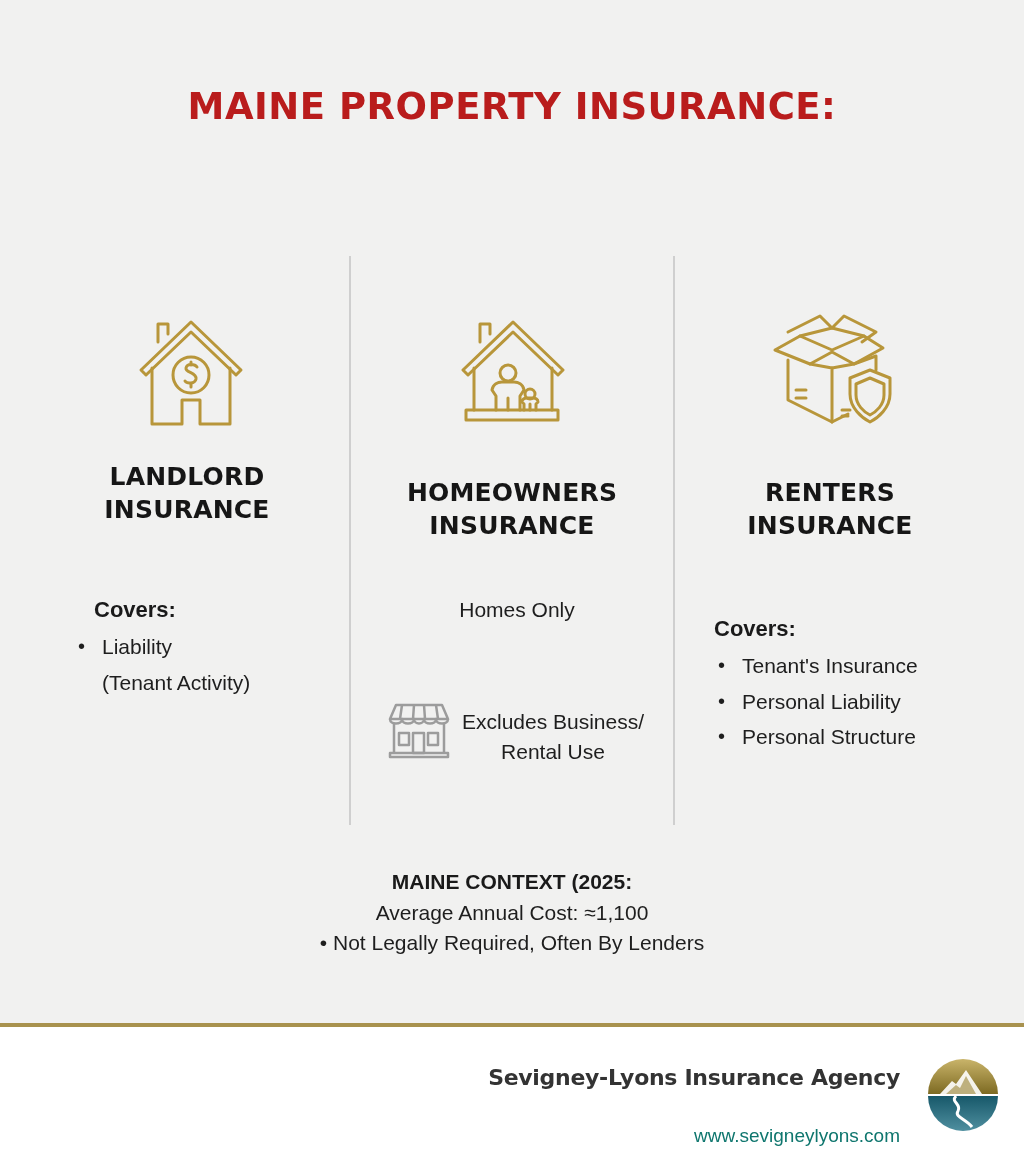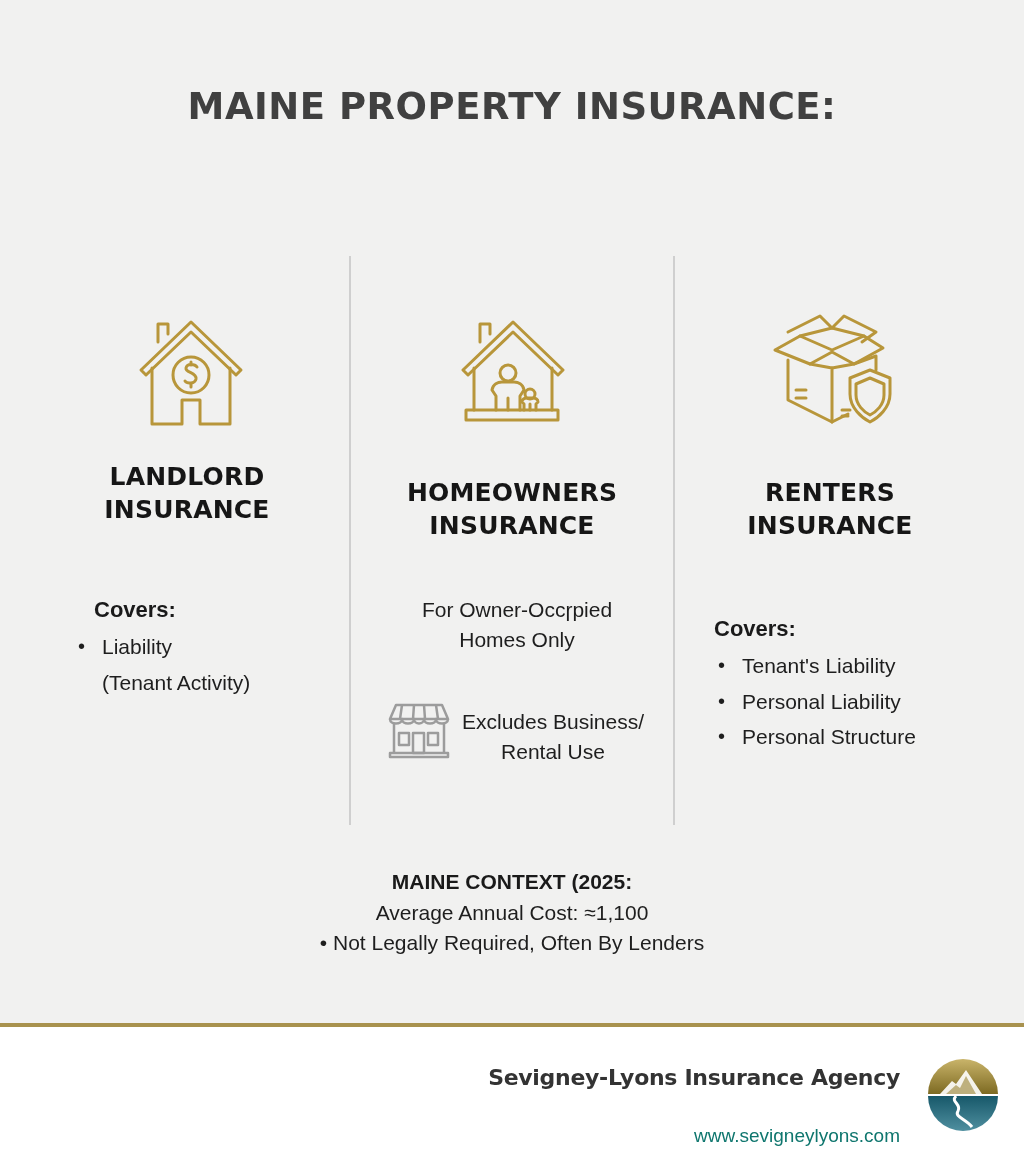--- a/index.html
+++ b/index.html
@@ -5,21 +5,21 @@
   html, body { margin:0; padding:0; }
   body {
     width:1024px; height:1154px; position:relative; overflow:hidden;
     background:#f1f1f0;
     font-family:"Liberation Sans", "DejaVu Sans", sans-serif;
     color:#1a1a1a;
   }
   .title {
     position:absolute; left:0; top:82px; width:1024px; text-align:center;
     font-family:"DejaVu Sans", sans-serif; font-weight:bold; font-size:37px;
-    line-height:49px; letter-spacing:0.5px; color:#404040;
+    line-height:49px; letter-spacing:0.5px; color:#b91c1c;
   }
   .divider {
     position:absolute; top:256px; height:569px; width:2px; background:#cfcfcf;
   }
   .icon { position:absolute; }
   .icon svg { display:block; }
   .heading {
     position:absolute; text-align:center; font-weight:bold; font-size:25px; line-height:33px;
     font-family:"DejaVu Sans", sans-serif; letter-spacing:0.2px; color:#161616;
   }
@@ -77,21 +77,20 @@
     <path d="M38 92 V78 L34 72 C35 66 40 64 44 64 H56 C60 64 65 66 66 72 L62 78 V92 M50 80 V92"></path>
     <circle cx="72" cy="76" r="5"></circle>
     <path d="M66 92 V86 L64 84 C64 81 67 80 69 80 H75 C77 80 80 81 80 84 L78 86 V92 M72 86 V92"></path>
   </svg>
 </div>
 <div class="heading" style="left:392px; top:476px; width:240px;">
   <div>HOMEOWNERS</div>
   <div>INSURANCE</div>
 </div>
 <div class="center-text" style="left:392px; top:595px; width:250px;">
-  <div>For Owner-Occɼpied</div>
   <div>Homes Only</div>
 </div>
 <div class="icon" style="left:388px; top:703px;">
   <svg width="62" height="56" viewBox="0 0 62 56" fill="none" stroke="#9c9c9c" stroke-width="2.5" stroke-linejoin="round">
     <path d="M8 2 H54 L60 16 H2 Z"></path>
     <path d="M2 16 C2 22 14 22 14 16 C14 22 26 22 26 16 C26 22 36 22 36 16 C36 22 48 22 48 16 C48 22 60 22 60 16"></path>
     <path d="M14 2 L12 16 M26 2 L25 16 M36 2 L37 16 M48 2 L50 16"></path>
     <path d="M6 21 V50 M56 21 V50"></path>
     <path d="M2 50 H60 V54 H2 Z"></path>
     <rect x="11" y="30" width="10" height="12"></rect>
@@ -115,21 +114,21 @@
     <path d="M100 62 L120 70 V86 C120 100 108 110 100 114 C92 110 80 100 80 86 V70 Z"></path>
     <path d="M100 70 L114 76 V87 C114 97 106 104 100 107 C94 104 86 97 86 87 V76 Z"></path>
   </svg>
 </div>
 <div class="heading" style="left:710px; top:476px; width:240px;">
   <div>RENTERS</div>
   <div>INSURANCE</div>
 </div>
 <div class="covers-label" style="left:714px; top:616px;">Covers:</div>
 <ul class="bullets" style="left:718px; top:648px;">
-  <li>Tenant's Liability</li>
+  <li>Tenant's Insurance</li>
   <li>Personal Liability</li>
   <li>Personal Structure</li>
 </ul>
 
 <div class="context context-title">MAINE CONTEXT (2025:</div>
 <div class="context context-line" style="top:901px;">Average Annual Cost: ≈1,100</div>
 <div class="context context-line" style="top:931px;">• Not Legally Required, Often By Lenders</div>
 
 <div class="gold-rule"></div>
 <div class="footer"></div>

